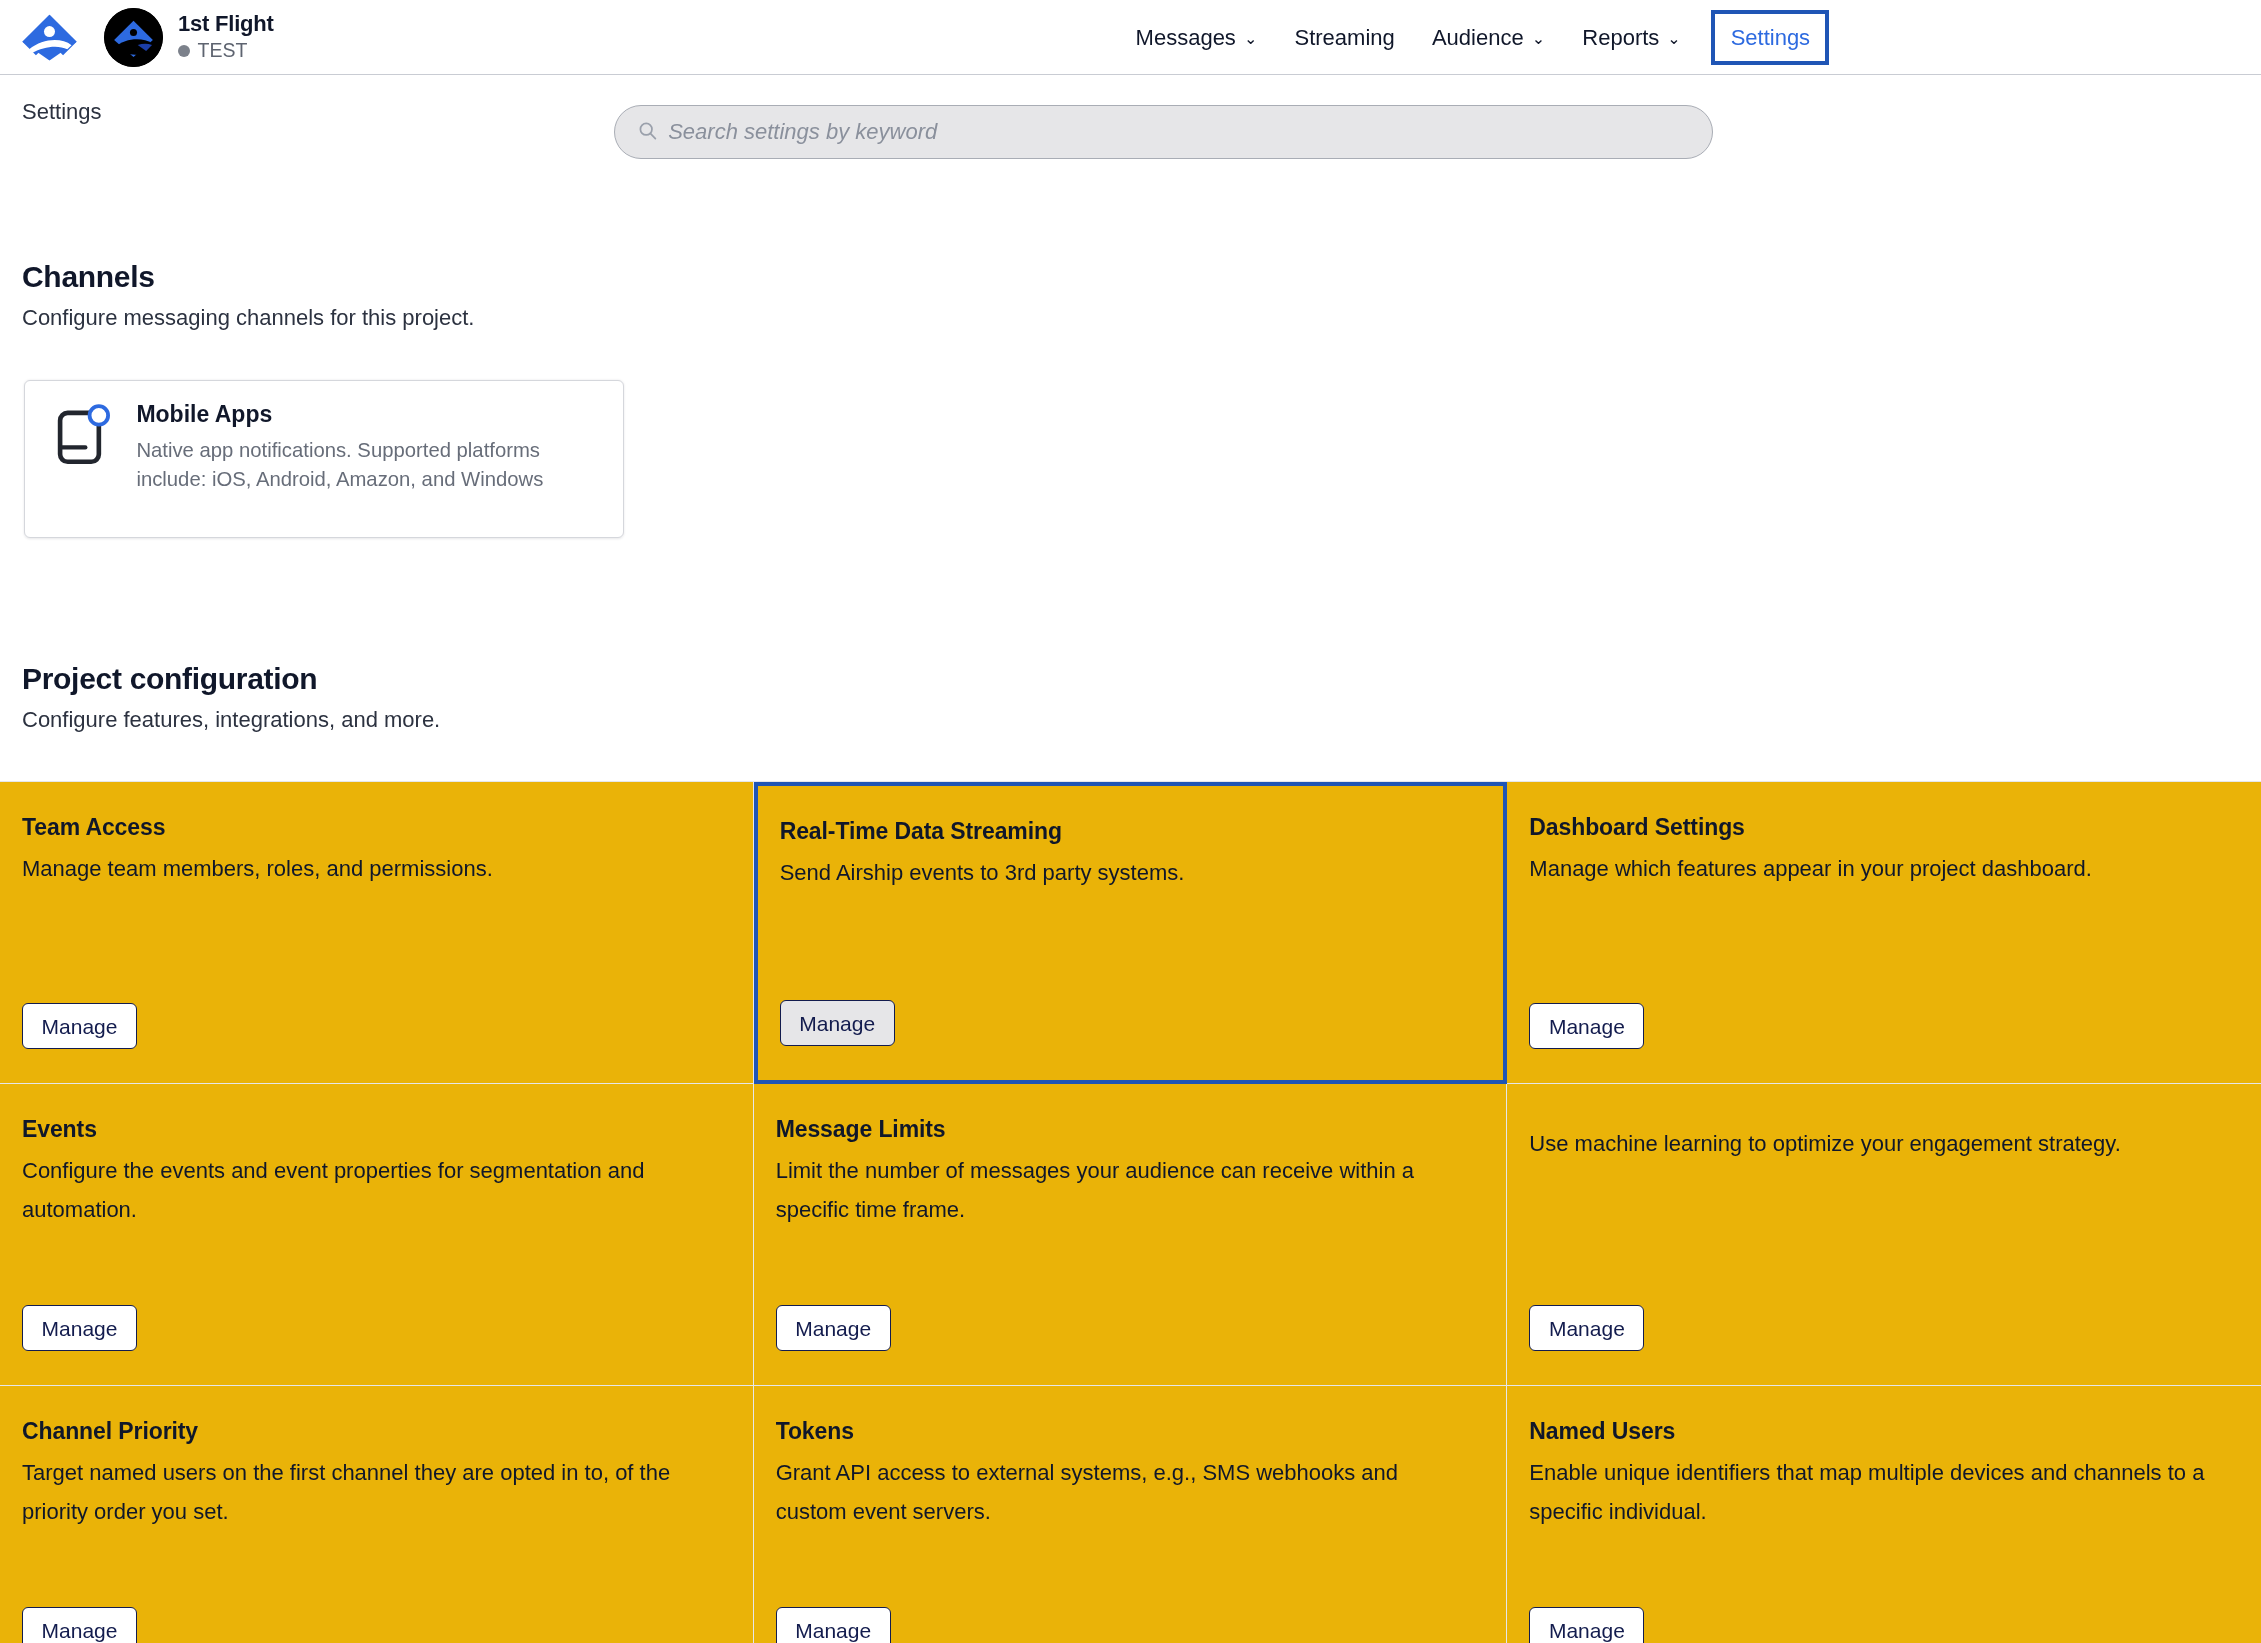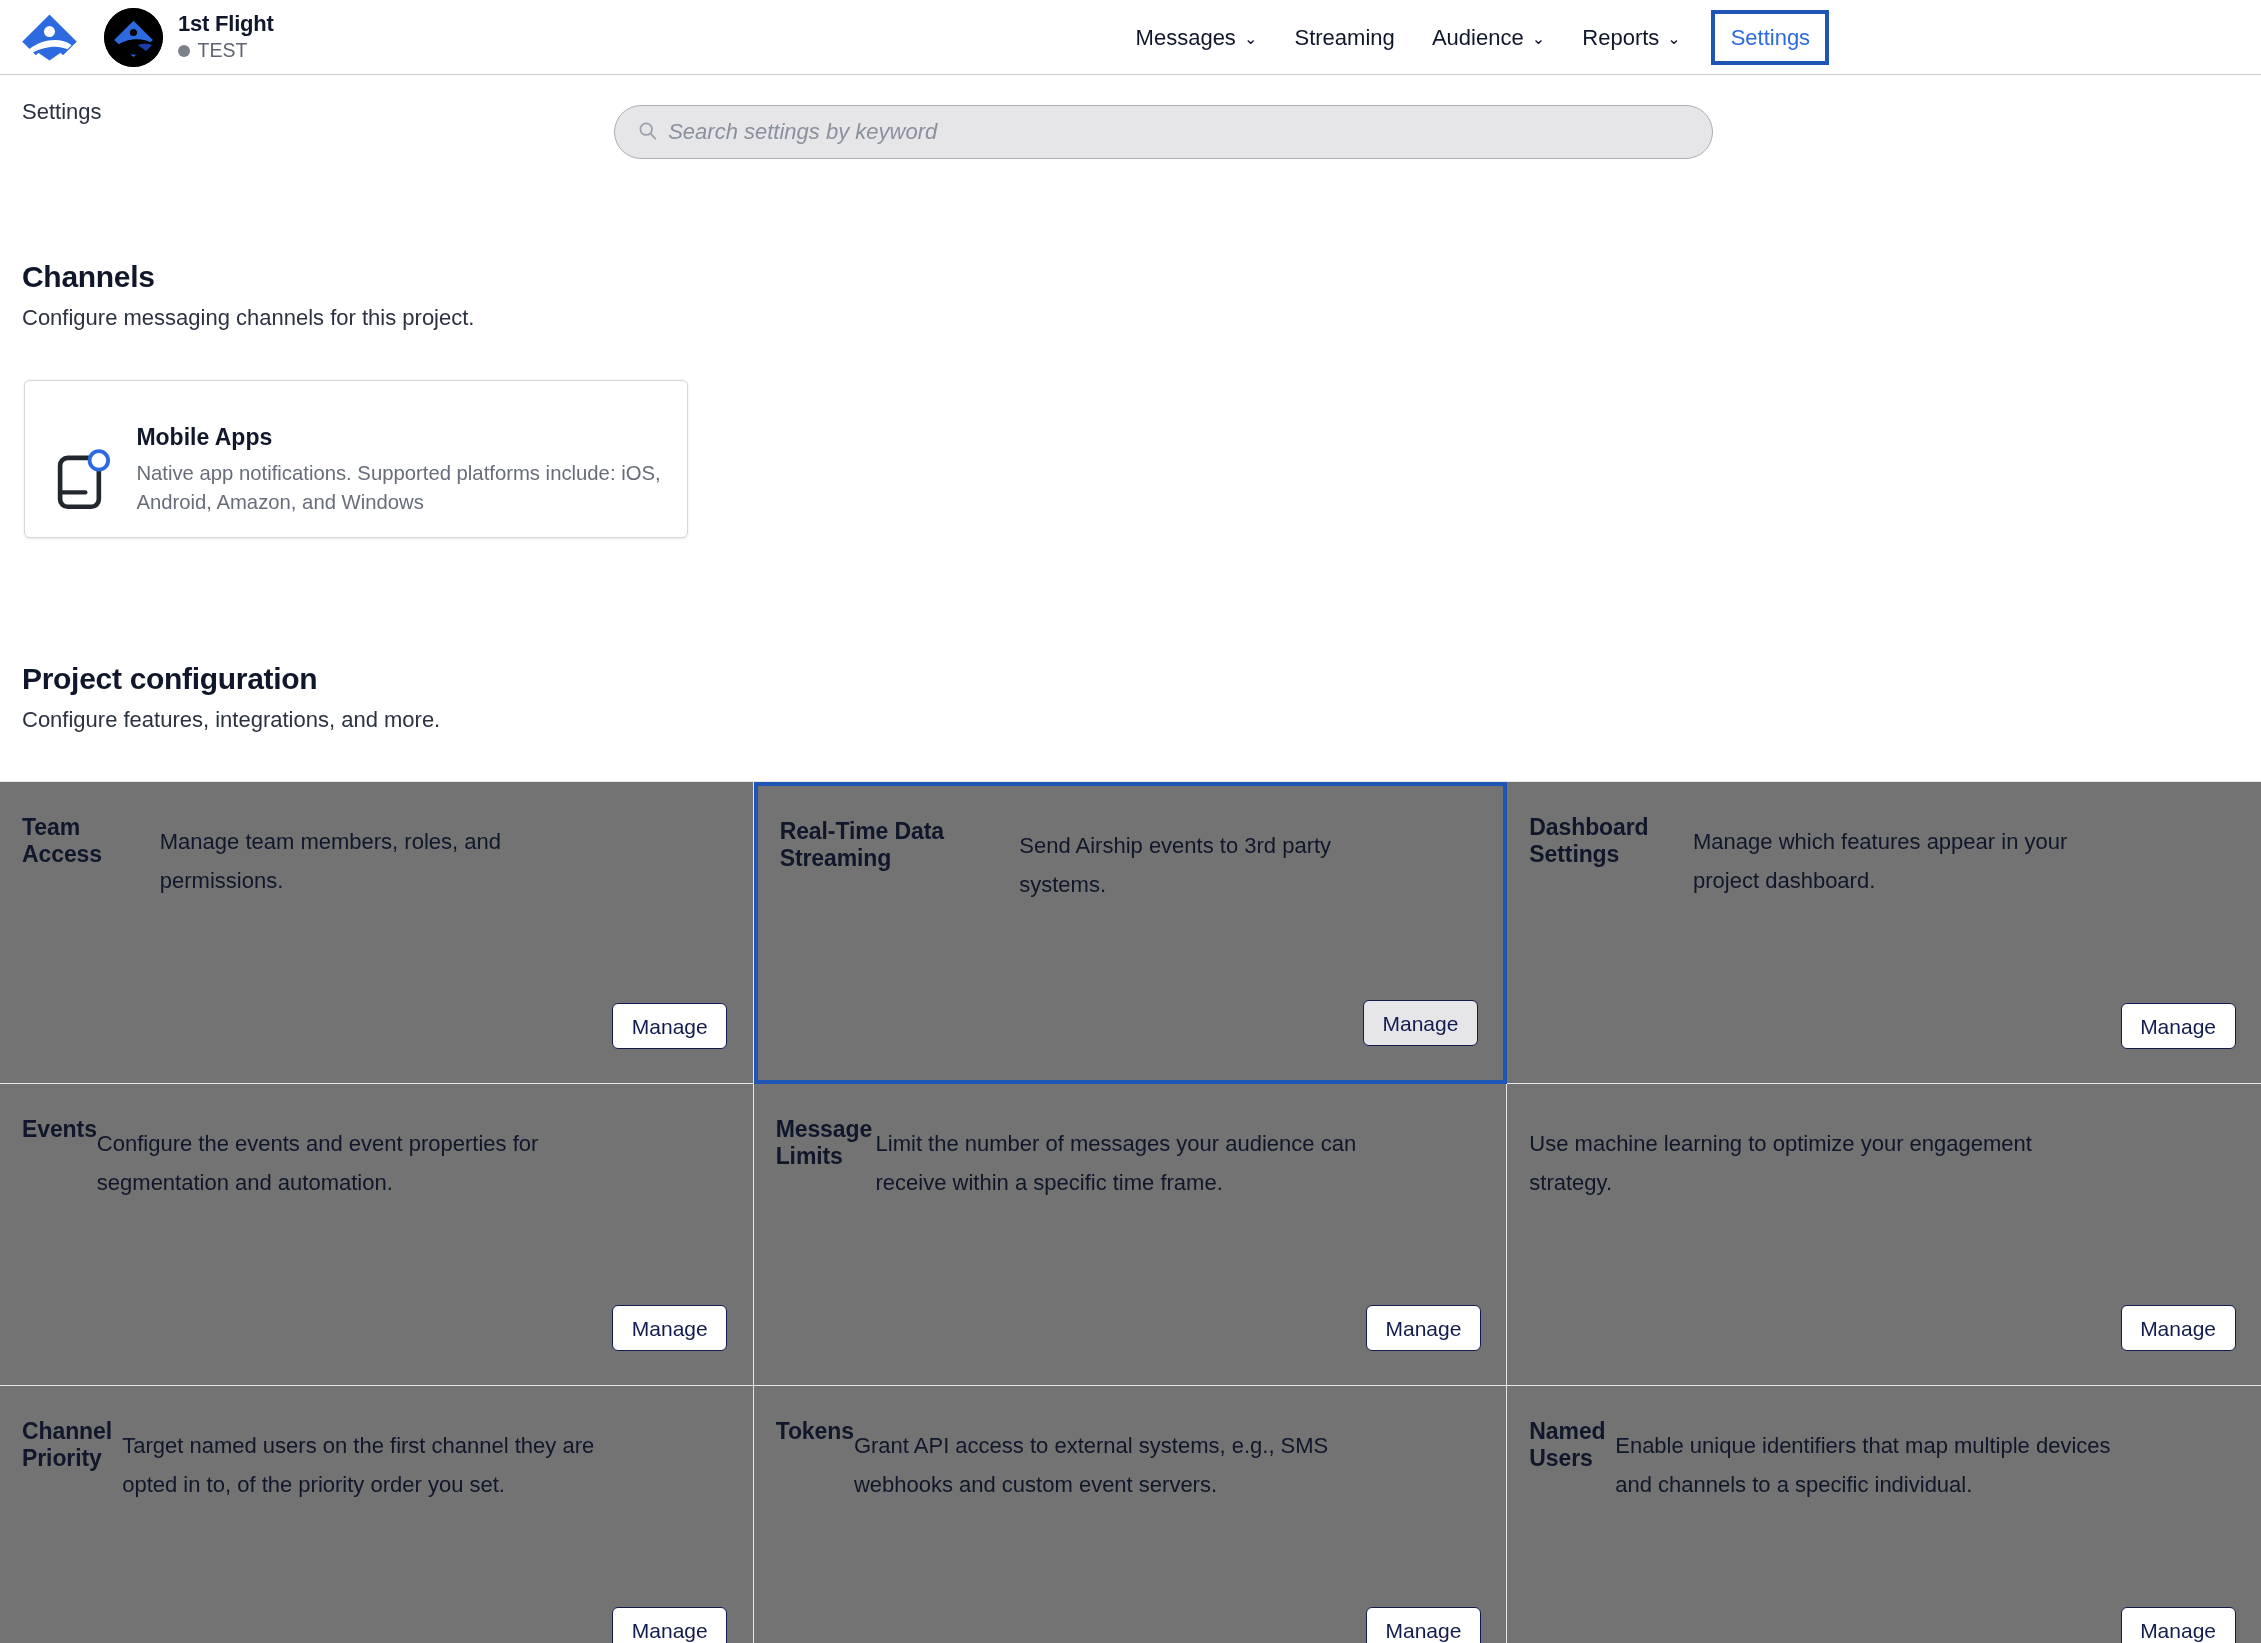--- a/index.html
+++ b/index.html
@@ -174,27 +174,27 @@
     font-size: 22px;
     color: #2c3240;
     margin-top: 11px;
   }
 
   #channels-section { margin-top: 112px; }
 
   
   .channel-card {
     margin: 49px 0 0 24px;
-    width: 664px;
+    width: 600px;
     min-height: 158px;
     border: 1.7px solid #d5d7dc;
     border-radius: 6px;
     box-shadow: 0 0.8px 2.5px rgba(16,23,42,0.10);
     display: flex;
-    align-items: flex-end;
+    align-items: flex-start;
     padding: 20.3px 25.4px;
     gap: 22px;
     background: #fff;
     cursor: pointer;
   }
 
   .channel-icon { flex: 0 0 auto; width: 64px; height: 71px; }
 
   .channel-body { display: flex; flex-direction: column; gap: 7.6px; }
 
@@ -221,23 +221,23 @@
     display: grid;
     grid-template-columns: 1fr 1fr 1fr;
   }
 
   .config-cell {
     position: relative;
     padding: 32px 25.4px 34px 22px;
     min-height: 302px;
     border-right: 1.7px solid #e5e7eb;
     border-bottom: 1.7px solid #e5e7eb;
-    background: #737373;
-    display: flex;
-    flex-direction: row;
+    background: #eab308;
+    display: flex;
+    flex-direction: column;
   }
 
   .config-cell:nth-child(3n) { border-right: none; }
 
   .config-cell.focused {
     border: 4.2px solid #1f55b5;
     z-index: 3;
   }
 
   .cell-title {

